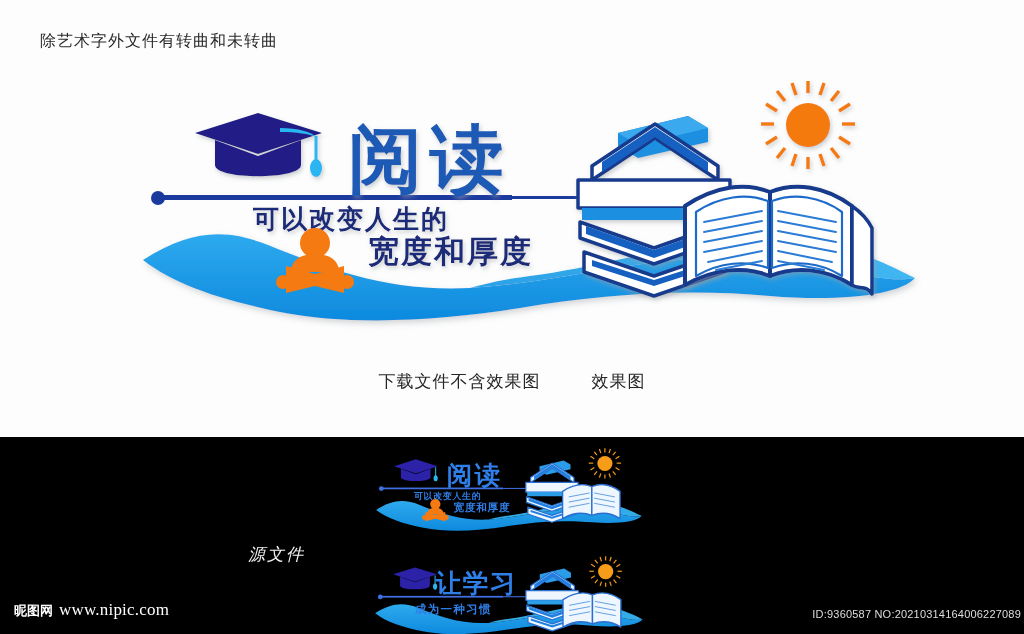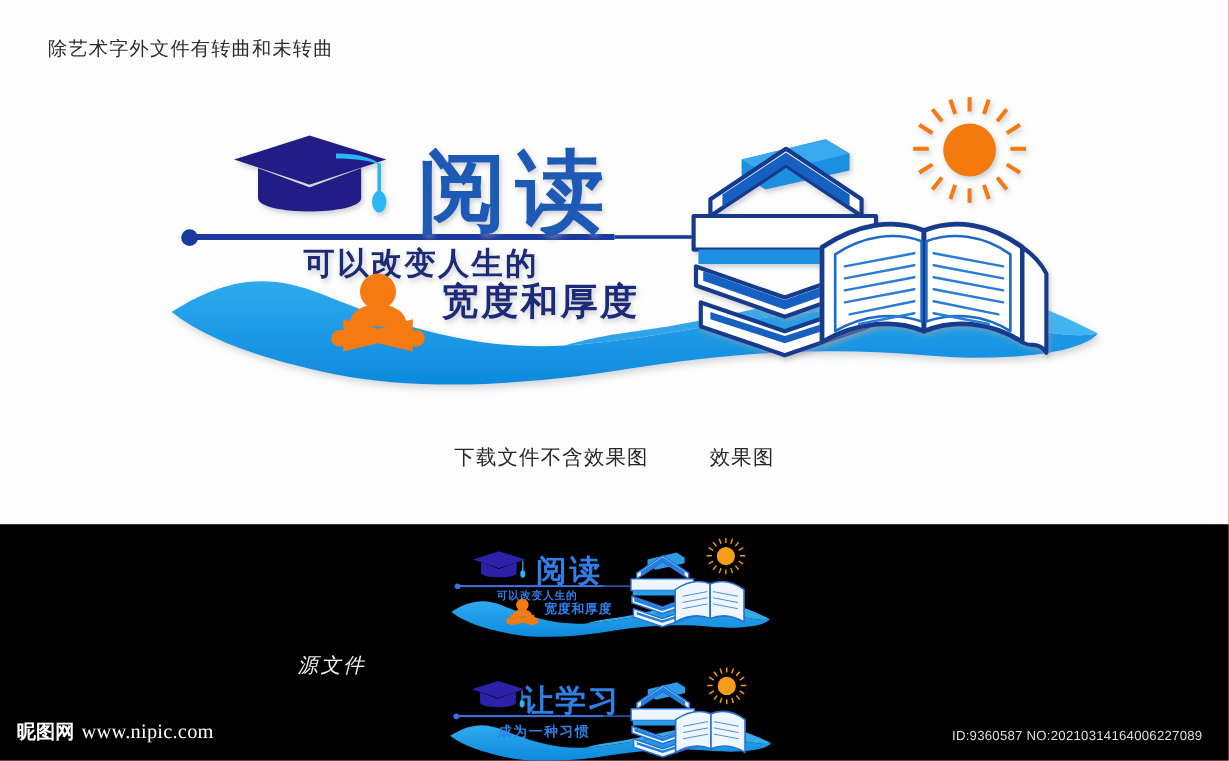--- a/index.html
+++ b/index.html
@@ -44,24 +44,24 @@
     position:absolute;left:248px;top:543px;
     font-size:17px;color:#f2f2f2;letter-spacing:2px;
     font-family:"DejaVu Sans","Liberation Sans",sans-serif;
     font-style:italic;
   }
   #brand{
     position:absolute;left:14px;top:600px;
     display:flex;align-items:baseline;gap:6px;
     color:#ffffff;
   }
-  #brand-cn{font-size:16px;font-family:"DejaVu Sans","Liberation Sans",sans-serif;letter-spacing:0px;font-weight:bold;}
+  #brand-cn{font-size:13px;font-family:"DejaVu Sans","Liberation Sans",sans-serif;letter-spacing:0px;font-weight:bold;}
   #brand-url{font-size:17px;font-family:Liberation Serif, serif;letter-spacing:.2px;}
   #idcode{
-    position:absolute;right:22px;top:608px;
+    position:absolute;right:3px;top:608px;
     font-size:11px;color:#dedede;
     font-family:"Liberation Sans","DejaVu Sans",sans-serif;
     letter-spacing:.2px;white-space:nowrap;
   }
 
   
   #prev1{position:absolute;left:372px;top:448px;width:278px;height:86px;}
   #prev2{position:absolute;left:372px;top:556px;width:278px;height:78px;}
 
   svg{display:block;overflow:visible;}

